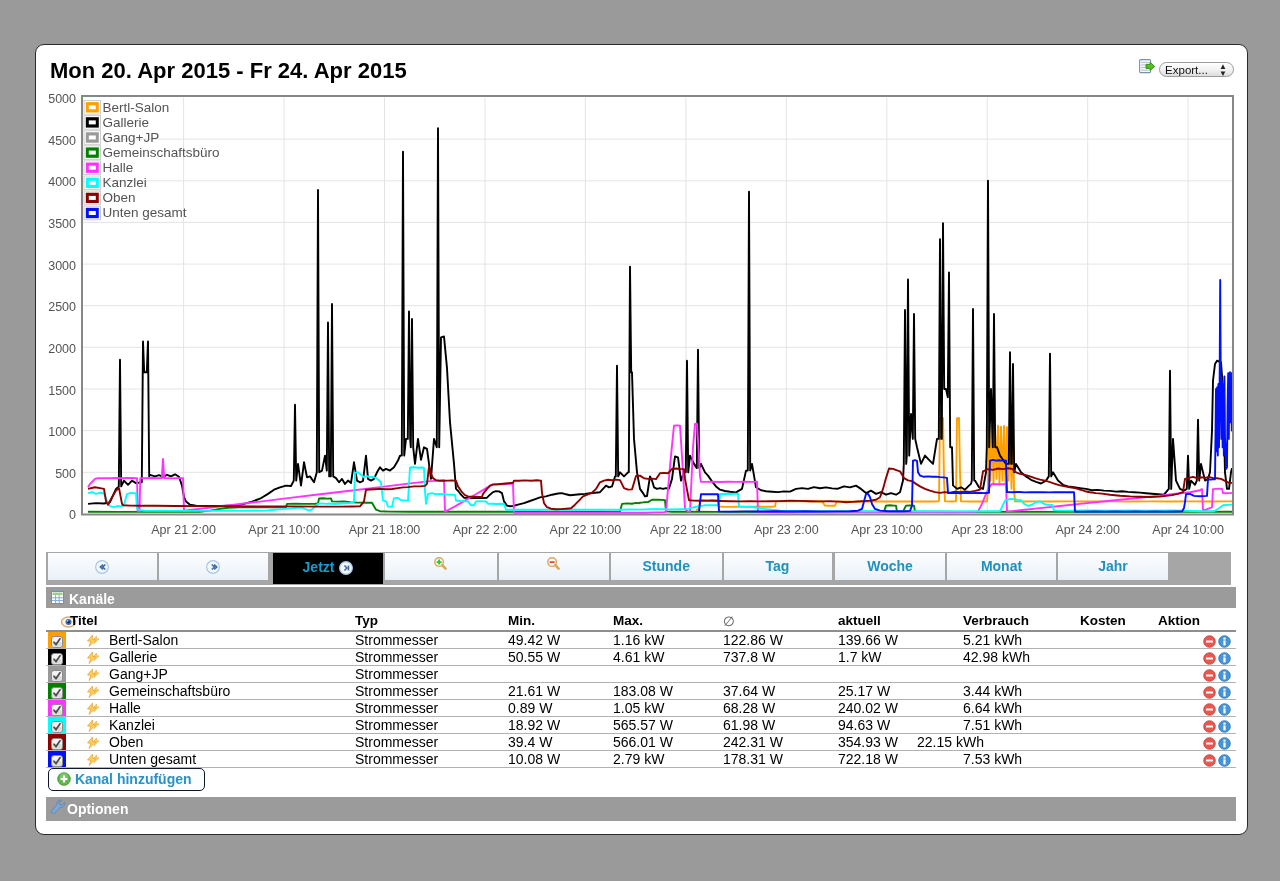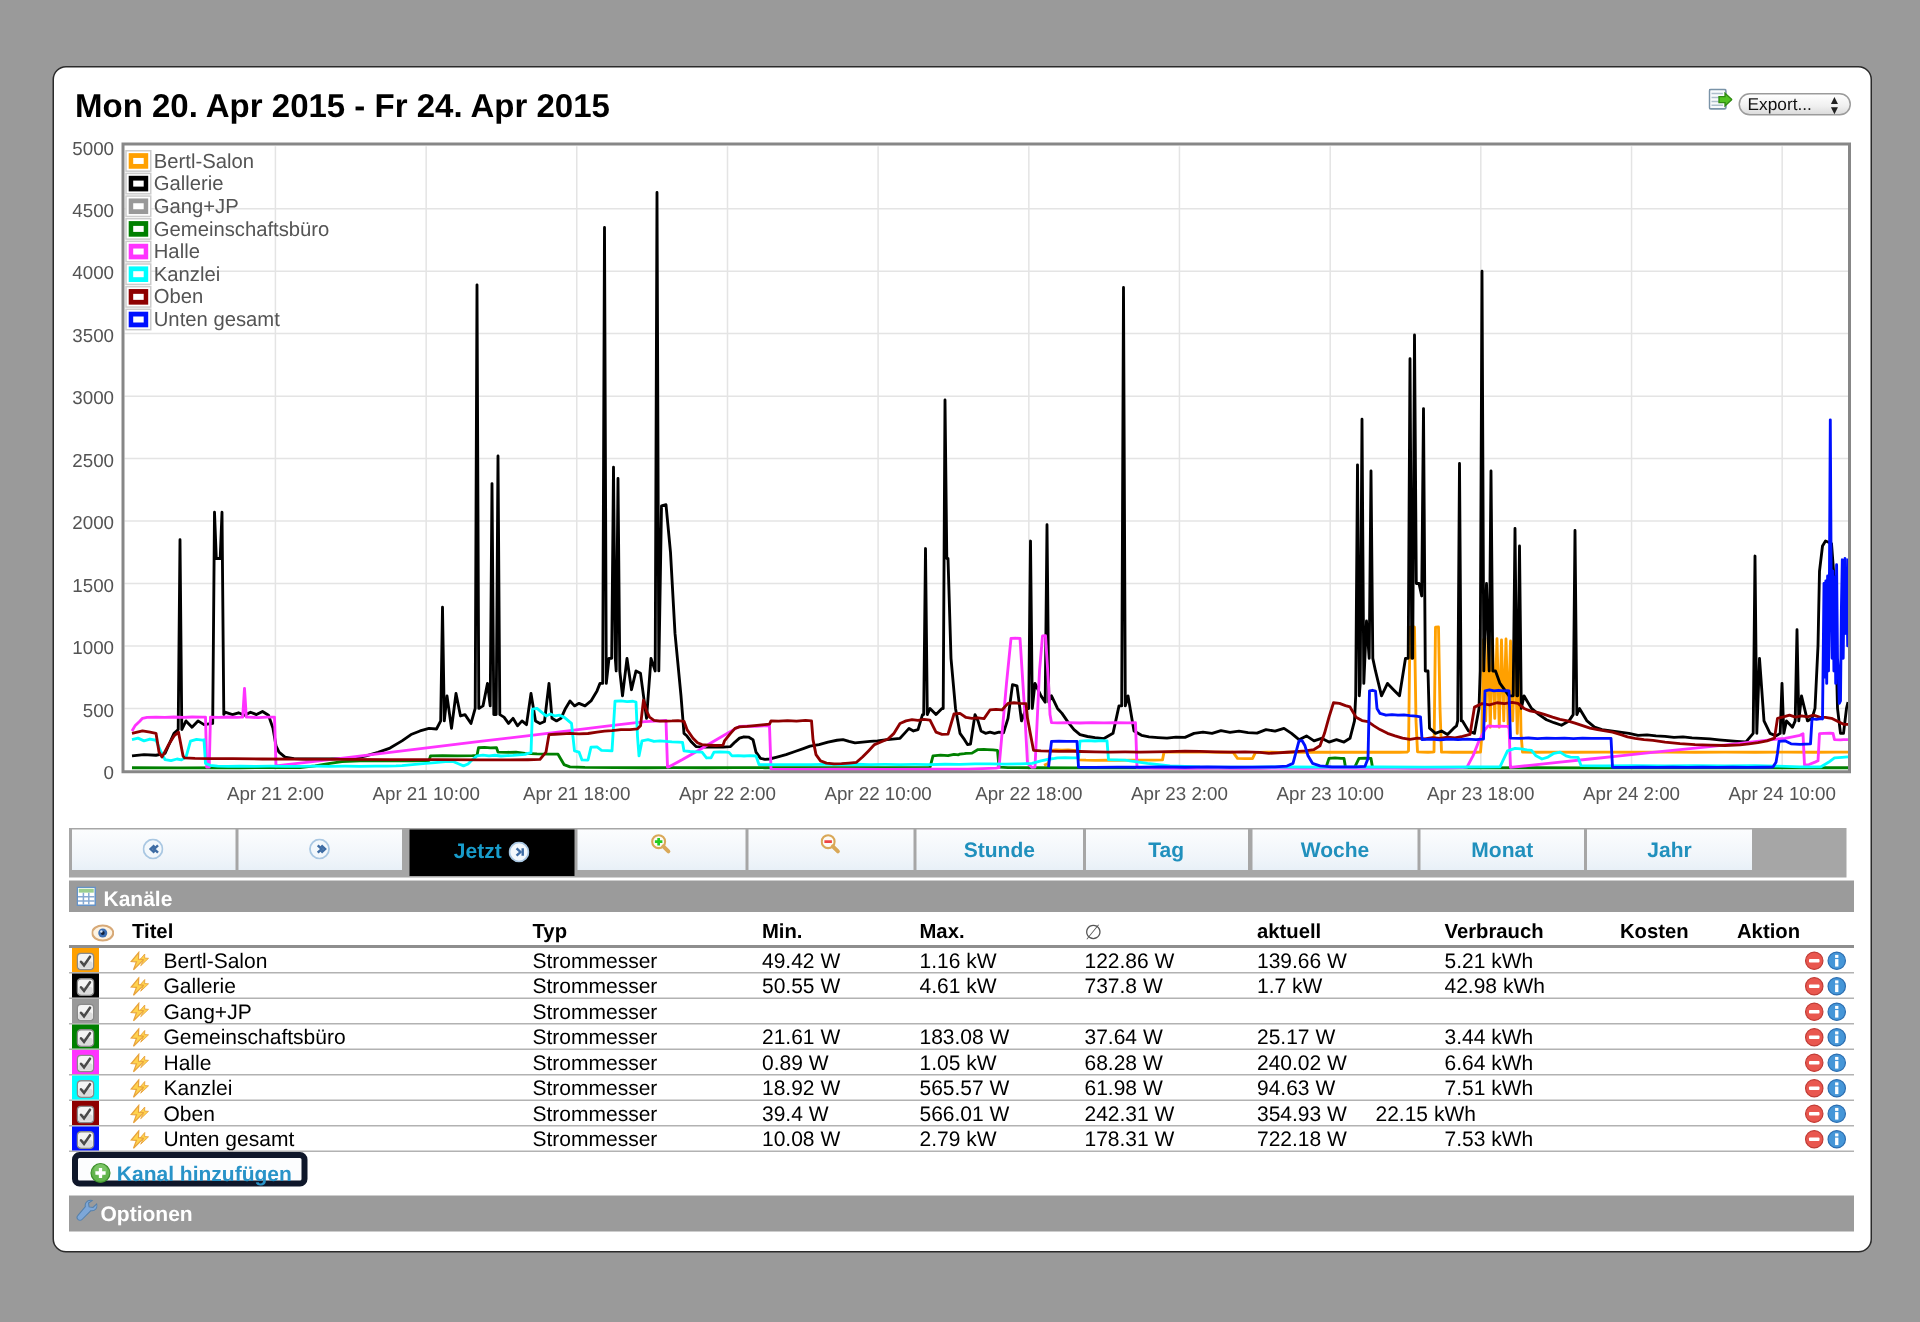--- a/index.html
+++ b/index.html
@@ -23,21 +23,21 @@
 .jt { color:#189ccb; }
 #btnbar2 { position:absolute; left:46px; top:587px; width:1190px; height:21px; background:#9b9b9b; }
 #optbar { position:absolute; left:46px; top:797px; width:1190px; height:24px; background:#9b9b9b; }
 .seclab { position:absolute; color:#ffffff; font-weight:bold; font-size:14px; }
 .th { top:613px; font-size:13.5px; font-weight:bold; color:#000; }
 .headline { position:absolute; left:46px; top:630px; width:1190px; height:2px; background:#8e8e8e; }
 .rowline { left:46px; width:1190px; height:1px; background:#b2b2b2; }
 .swatch { left:47.5px; width:18px; height:16px; text-align:center; }
 .cbx { display:inline-block; margin-top:2px; }
 .ct { font-size:14px; color:#000; }
-#addbtn { position:absolute; left:48px; top:768px; width:157px; height:23px; border:4px solid #0f172a;
+#addbtn { position:absolute; left:48px; top:768px; width:157px; height:23px; border:1px solid #0f172a;
           border-radius:5px; background:#fcfdfe; font-size:14px; font-weight:bold; color:#2893c8;
           line-height:21px; padding-left:8px; }
 </style></head>
 <body>
 <div id="card"></div>
 <div id="title">Mon 20. Apr 2015 - Fr 24. Apr 2015</div>
 <svg class="abs" style="left:1139px;top:59px" width="16" height="15" viewBox="0 0 16 15">
     <rect x="0.6" y="0.6" width="11" height="13" rx="1" fill="#f8fafc" stroke="#7a93a8" stroke-width="1.1"></rect>
     <g stroke="#aebfcc" stroke-width="1">
       <line x1="2" y1="3.4" x2="9.6" y2="3.4"></line>
@@ -174,21 +174,21 @@
       <line x1="8.2" y1="4.2" x2="8.2" y2="12"></line>
     </g>
   </svg>
 <div class="seclab" style="left:69px;top:591px">Kanäle</div>
 <svg class="abs" style="left:61px;top:616px" width="15" height="12" viewBox="0 0 15 12">
     <ellipse cx="7.5" cy="6" rx="7" ry="5" fill="#fdf3e3" stroke="#d7a977" stroke-width="1.4"></ellipse>
     <circle cx="7.5" cy="6" r="3" fill="#3d6fb4"></circle>
     <circle cx="7.5" cy="6" r="1.3" fill="#10203c"></circle>
     <circle cx="6.6" cy="5" r="0.8" fill="#cfe0f4"></circle>
   </svg>
-<div class="abs th" style="left:88px">Titel</div>
+<div class="abs th" style="left:70px">Titel</div>
 <div class="abs th" style="left:355px">Typ</div>
 <div class="abs th" style="left:508px">Min.</div>
 <div class="abs th" style="left:613px">Max.</div>
 <div class="abs th" style="left:723px;font-weight:normal;color:#555">∅</div>
 <div class="abs th" style="left:838px">aktuell</div>
 <div class="abs th" style="left:963px">Verbrauch</div>
 <div class="abs th" style="left:1080px">Kosten</div>
 <div class="abs th" style="left:1158px">Aktion</div>
 <div class="headline"></div>
 <div class="abs rowline" style="top:648px"></div>

